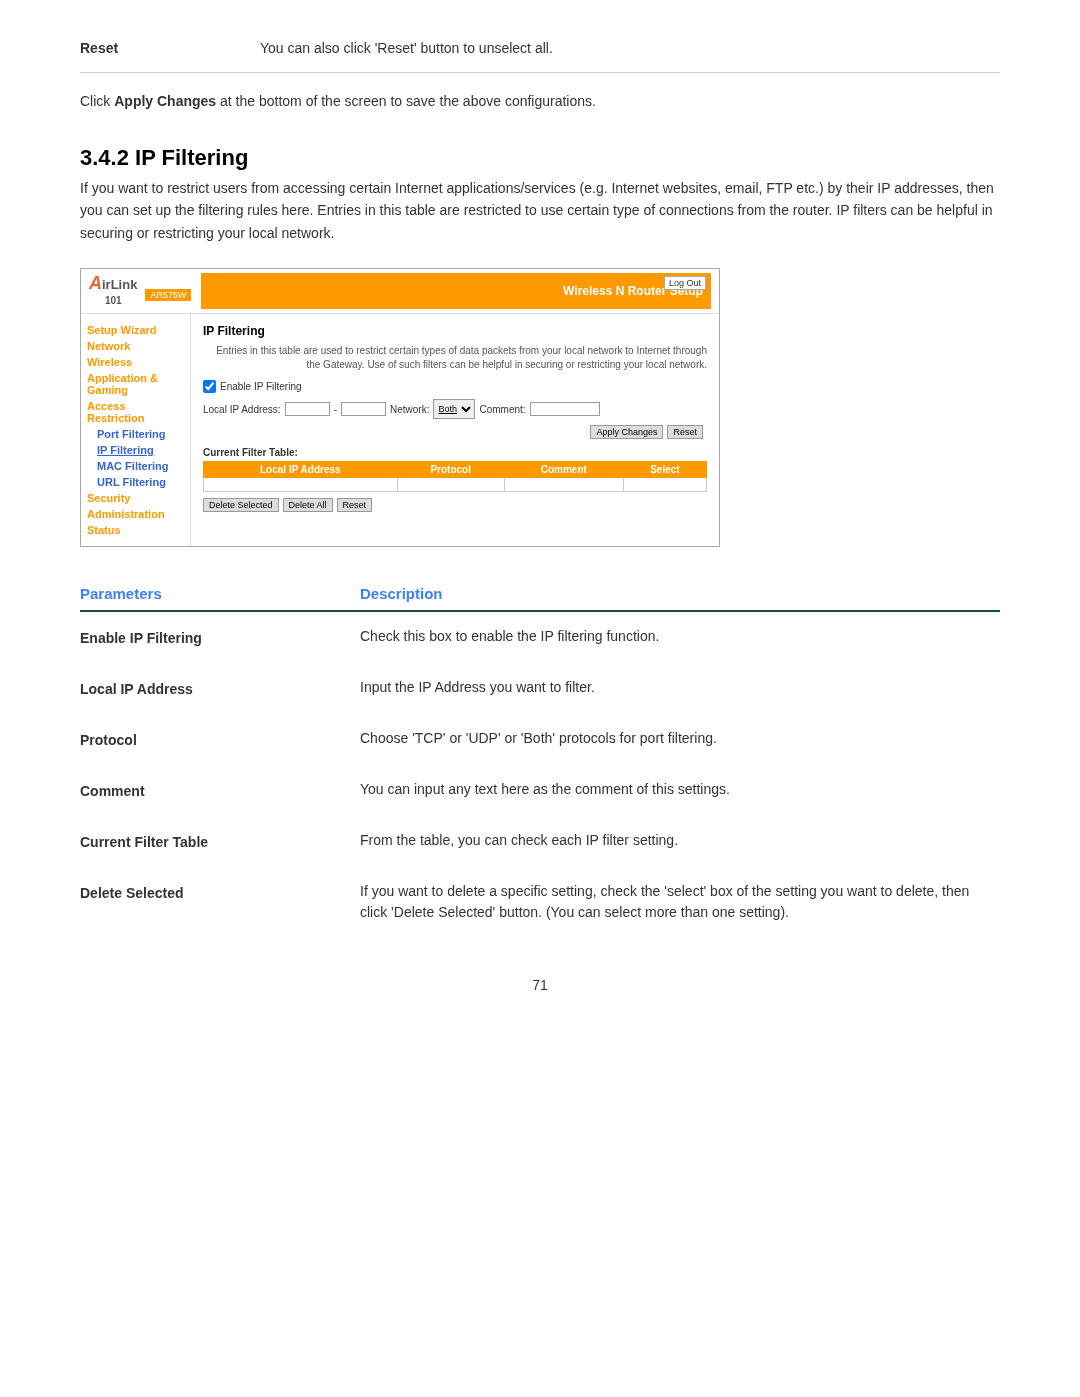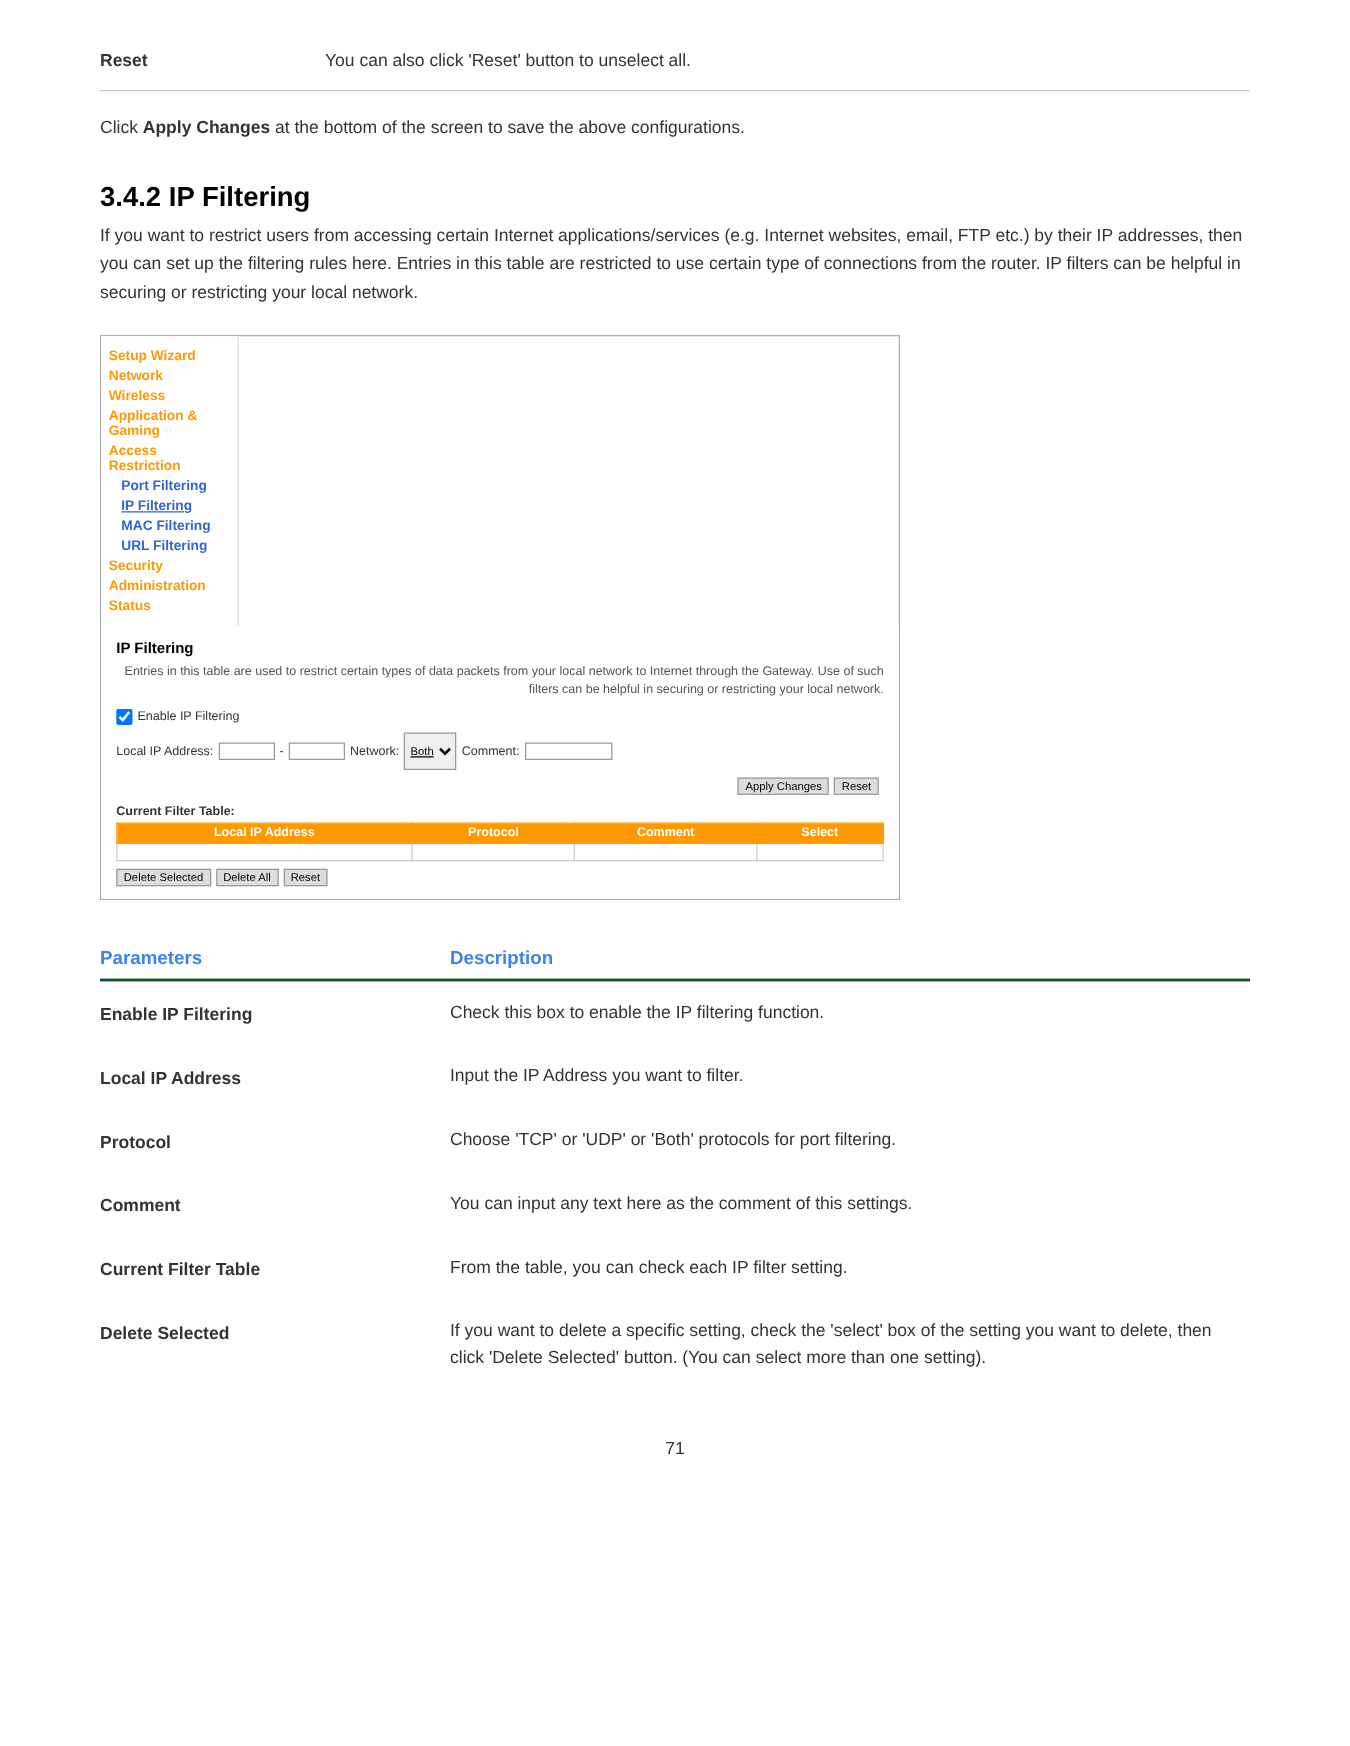--- a/index.html
+++ b/index.html
@@ -88,21 +88,20 @@
     .logo-model {
       font-size: 9px;
       background: #f90;
       color: #fff;
       padding: 1px 4px;
       margin-top: 2px;
     }
 
     .router-body {
       display: flex;
-      flex-direction: column;
     }
 
     .router-sidebar {
       width: 110px;
       background: #fff;
       border-right: 1px solid #ddd;
       padding: 8px 6px;
       font-size: 11px;
     }
     .sidebar-item {
@@ -157,21 +156,21 @@
       font-size: 10px;
     }
     .fields-row input[type="text"] {
       width: 60px;
       height: 14px;
       border: 1px solid #999;
       font-size: 9px;
       padding: 1px;
     }
     .fields-row select {
-      height: 30px;
+      height: 20px;
       font-size: 9px;
       border: 1px solid #999;
       text-decoration: underline;
     }
     .mini-btn {
       background: #ddd;
       border: 1px solid #999;
       font-size: 9px;
       padding: 1px 5px;
       cursor: pointer;
@@ -258,20 +257,36 @@
 <p class="apply-note">
   Click <strong>Apply Changes</strong> at the bottom of the screen to save the above configurations.
 </p>
 
 <h2 class="section-heading">3.4.2 IP Filtering</h2>
 
 <p class="intro-para">If you want to restrict users from accessing certain Internet applications/services (e.g. Internet websites, email, FTP etc.) by their IP addresses, then you can set up the filtering rules here. Entries in this table are restricted to use certain type of connections from the router. IP filters can be helpful in securing or restricting your local network.</p>
 
 <div class="router-ui">
 
+  <div style="display:flex; background:#fff; border-bottom:1px solid #ddd; padding:4px 8px; align-items:flex-start;">
+    <div class="router-logo">
+      <div>
+        <span style="font-size:18px; font-style:italic; font-weight:bold; color:#e63;">A</span><span style="font-size:13px; font-weight:bold; color:#555;">irLink</span>
+        <br>
+        <span style="font-size:10px; font-weight:bold; color:#555; padding-left:16px;">101</span>
+      </div>
+    </div>
+    <div style="margin-left:8px; margin-top:14px;">
+      <div class="logo-model" style="display:inline-block; background:#f90; color:#fff; font-size:9px; padding:1px 5px;">AR575W</div>
+    </div>
+    <div style="flex:1; background:#f90; margin-left:10px; padding:4px 8px; position:relative; display:flex; align-items:center; justify-content:flex-end; min-height:36px;">
+      <button class="logout-btn" style="position:absolute; top:3px; right:5px; background:#fff; border:1px solid #aaa; font-size:9px; padding:1px 4px; cursor:pointer;">Log Out</button>
+      <span class="router-header-title" style="color:#fff; font-size:12px; font-weight:bold;">Wireless N Router Setup</span>
+    </div>
+  </div>
 
   <div class="router-body">
 
     <div class="router-sidebar">
       <div class="sidebar-item orange">Setup Wizard</div>
       <div class="sidebar-item orange">Network</div>
       <div class="sidebar-item orange">Wireless</div>
       <div class="sidebar-item orange">Application &amp; Gaming</div>
       <div class="sidebar-item orange">Access Restriction</div>
       <div class="sidebar-item indent">Port Filtering</div>

